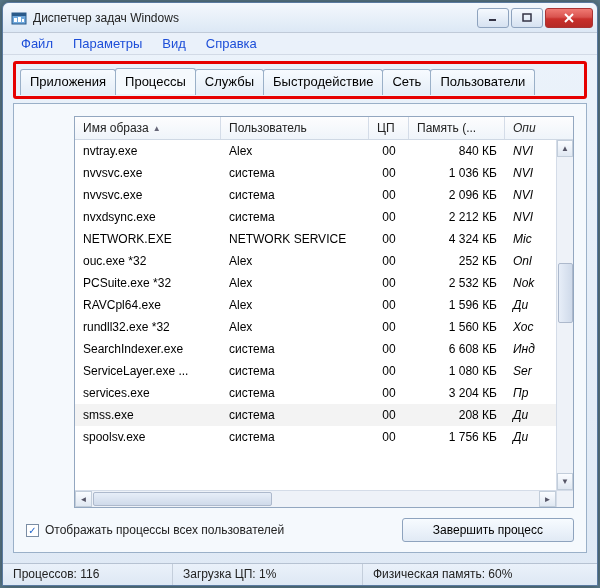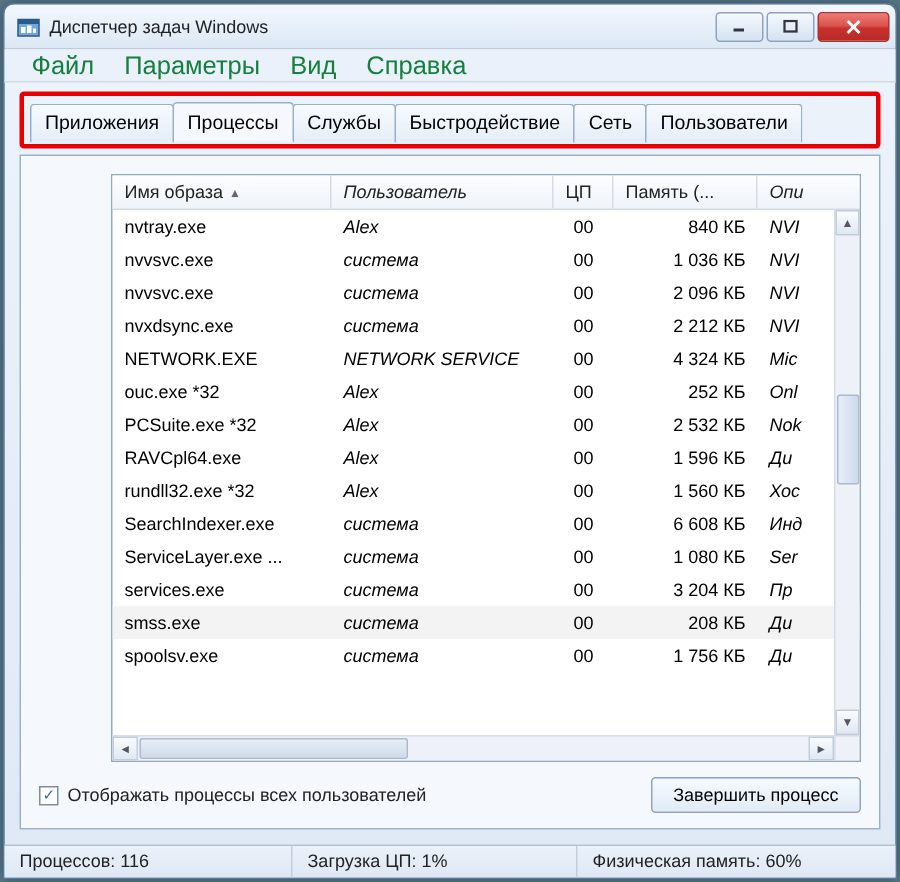--- a/index.html
+++ b/index.html
@@ -29,21 +29,21 @@
   display: flex; align-items: center; justify-content: center; margin-left: 2px;
   font-size: 11px; color: #334;
 }
 .tbtn.close {
   width: 48px;
   background: linear-gradient(to bottom, #f07a73, #d9534f 45%, #c9302c 55%, #b52b27);
   border-color: #a33; color: #fff;
 }
 
 .menubar { height: 22px; display: flex; align-items: center; padding: 0 8px; gap: 0; border-bottom: 1px solid #d2dae6; background: #eaf1fa; }
-.menu-item { font-size: 17px; color: #15803d; padding: 3px 10px; }
+.menu-item { font-size: 13px; color: #1d4ed8; padding: 3px 10px; }
 
 .red-frame {
   margin: 6px 10px 4px 10px; padding: 4px 4px 2px 4px; border: 3px solid #e60000; border-radius: 3px;
 }
 .tabs { display: flex; }
 .tab {
   font-size: 13px; padding: 4px 9px;
   border: 1px solid #9ab0c8; border-bottom: none;
   background: linear-gradient(to bottom, #f7fbff, #e4edf7);
   border-radius: 3px 3px 0 0; margin-right: -1px;
@@ -67,21 +67,21 @@
 .th {
   font-size: 12px; padding: 4px 8px; border-right: 1px solid #d4dce8; color: #222;
   display: flex; align-items: center; gap: 4px; overflow: hidden; white-space: nowrap;
 }
 .th .sort { font-size: 8px; color: #667; }
 .tbody { flex: 1; overflow: hidden; position: relative; }
 .row { display: flex; font-size: 12px; height: 22px; align-items: center; }
 .row.selected { background: #f3f3f3; }
 .cell { padding: 0 8px; overflow: hidden; white-space: nowrap; text-overflow: clip; }
 .c-img { width: 146px; }
-.c-user { width: 148px; font-style: italic; }
+.c-user { width: 148px; }
 .c-cpu { width: 40px; text-align: center; }
 .c-mem { width: 96px; text-align: right; }
 .c-desc { width: 44px; font-style: italic; }
 
 .vscroll {
   position: absolute; right: 0; top: 0; bottom: 17px; width: 17px;
   background: #eef2f8; border-left: 1px solid #d4dce8;
   display: flex; flex-direction: column;
 }
 .varrow { height: 17px; background: linear-gradient(#fafcff,#e0e8f2); border: 1px solid #c2cdda; display:flex; align-items:center; justify-content:center; font-size:8px; color:#556; }
@@ -93,21 +93,21 @@
 }
 .harrow { width: 17px; background: linear-gradient(#fafcff,#e0e8f2); border: 1px solid #c2cdda; display:flex; align-items:center; justify-content:center; font-size:8px; color:#556; }
 .htrack { flex: 1; position: relative; }
 .hthumb { position: absolute; top: 1px; bottom: 1px; background: linear-gradient(to bottom,#e7eef8,#cfdaea); border: 1px solid #adb9cc; border-radius: 2px; }
 .scroll-corner { position: absolute; right:0; bottom:0; width:17px; height:17px; background:#eef2f8; border-left:1px solid #d4dce8; border-top:1px solid #d4dce8; }
 
 .bottom-row { display: flex; align-items: center; justify-content: space-between; margin-top: 10px; }
 .chk { display: flex; align-items: center; gap: 6px; font-size: 12px; color: #222; }
 .chk-box { width: 13px; height: 13px; border: 1px solid #7a8da4; background: #fff; display:flex; align-items:center; justify-content:center; font-size: 10px; color: #2266cc; }
 .btn {
-  font-size: 12px; padding: 4px 14px;
+  font-size: 12px; padding: 4px 30px;
   border: 1px solid #8ea3be; border-radius: 3px;
   background: linear-gradient(to bottom, #f7fbff, #e1eaf5);
   text-align: right;
 }
 
 .statusbar {
   height: 22px; display: flex; border-top: 1px solid #b6c2d2;
   background: linear-gradient(to bottom, #eaf1fa, #dee8f4);
   font-size: 12px; color: #222; margin-top: 10px;
 }
@@ -300,18 +300,18 @@
     <div class="bottom-row">
       <label class="chk">
         <span class="chk-box">✓</span>
         <span>Отображать процессы всех пользователей</span>
       </label>
       <button class="btn">Завершить процесс</button>
     </div>
   </div>
 
   <div class="statusbar">
-    <div class="sb-cell" style="width:192px">Процессов: 116</div>
+    <div class="sb-cell" style="width:170px">Процессов: 116</div>
     <div class="sb-cell" style="width:190px">Загрузка ЦП: 1%</div>
     <div class="sb-cell" style="flex:1">Физическая память: 60%</div>
   </div>
 
 </div>
 
 </body></html>

